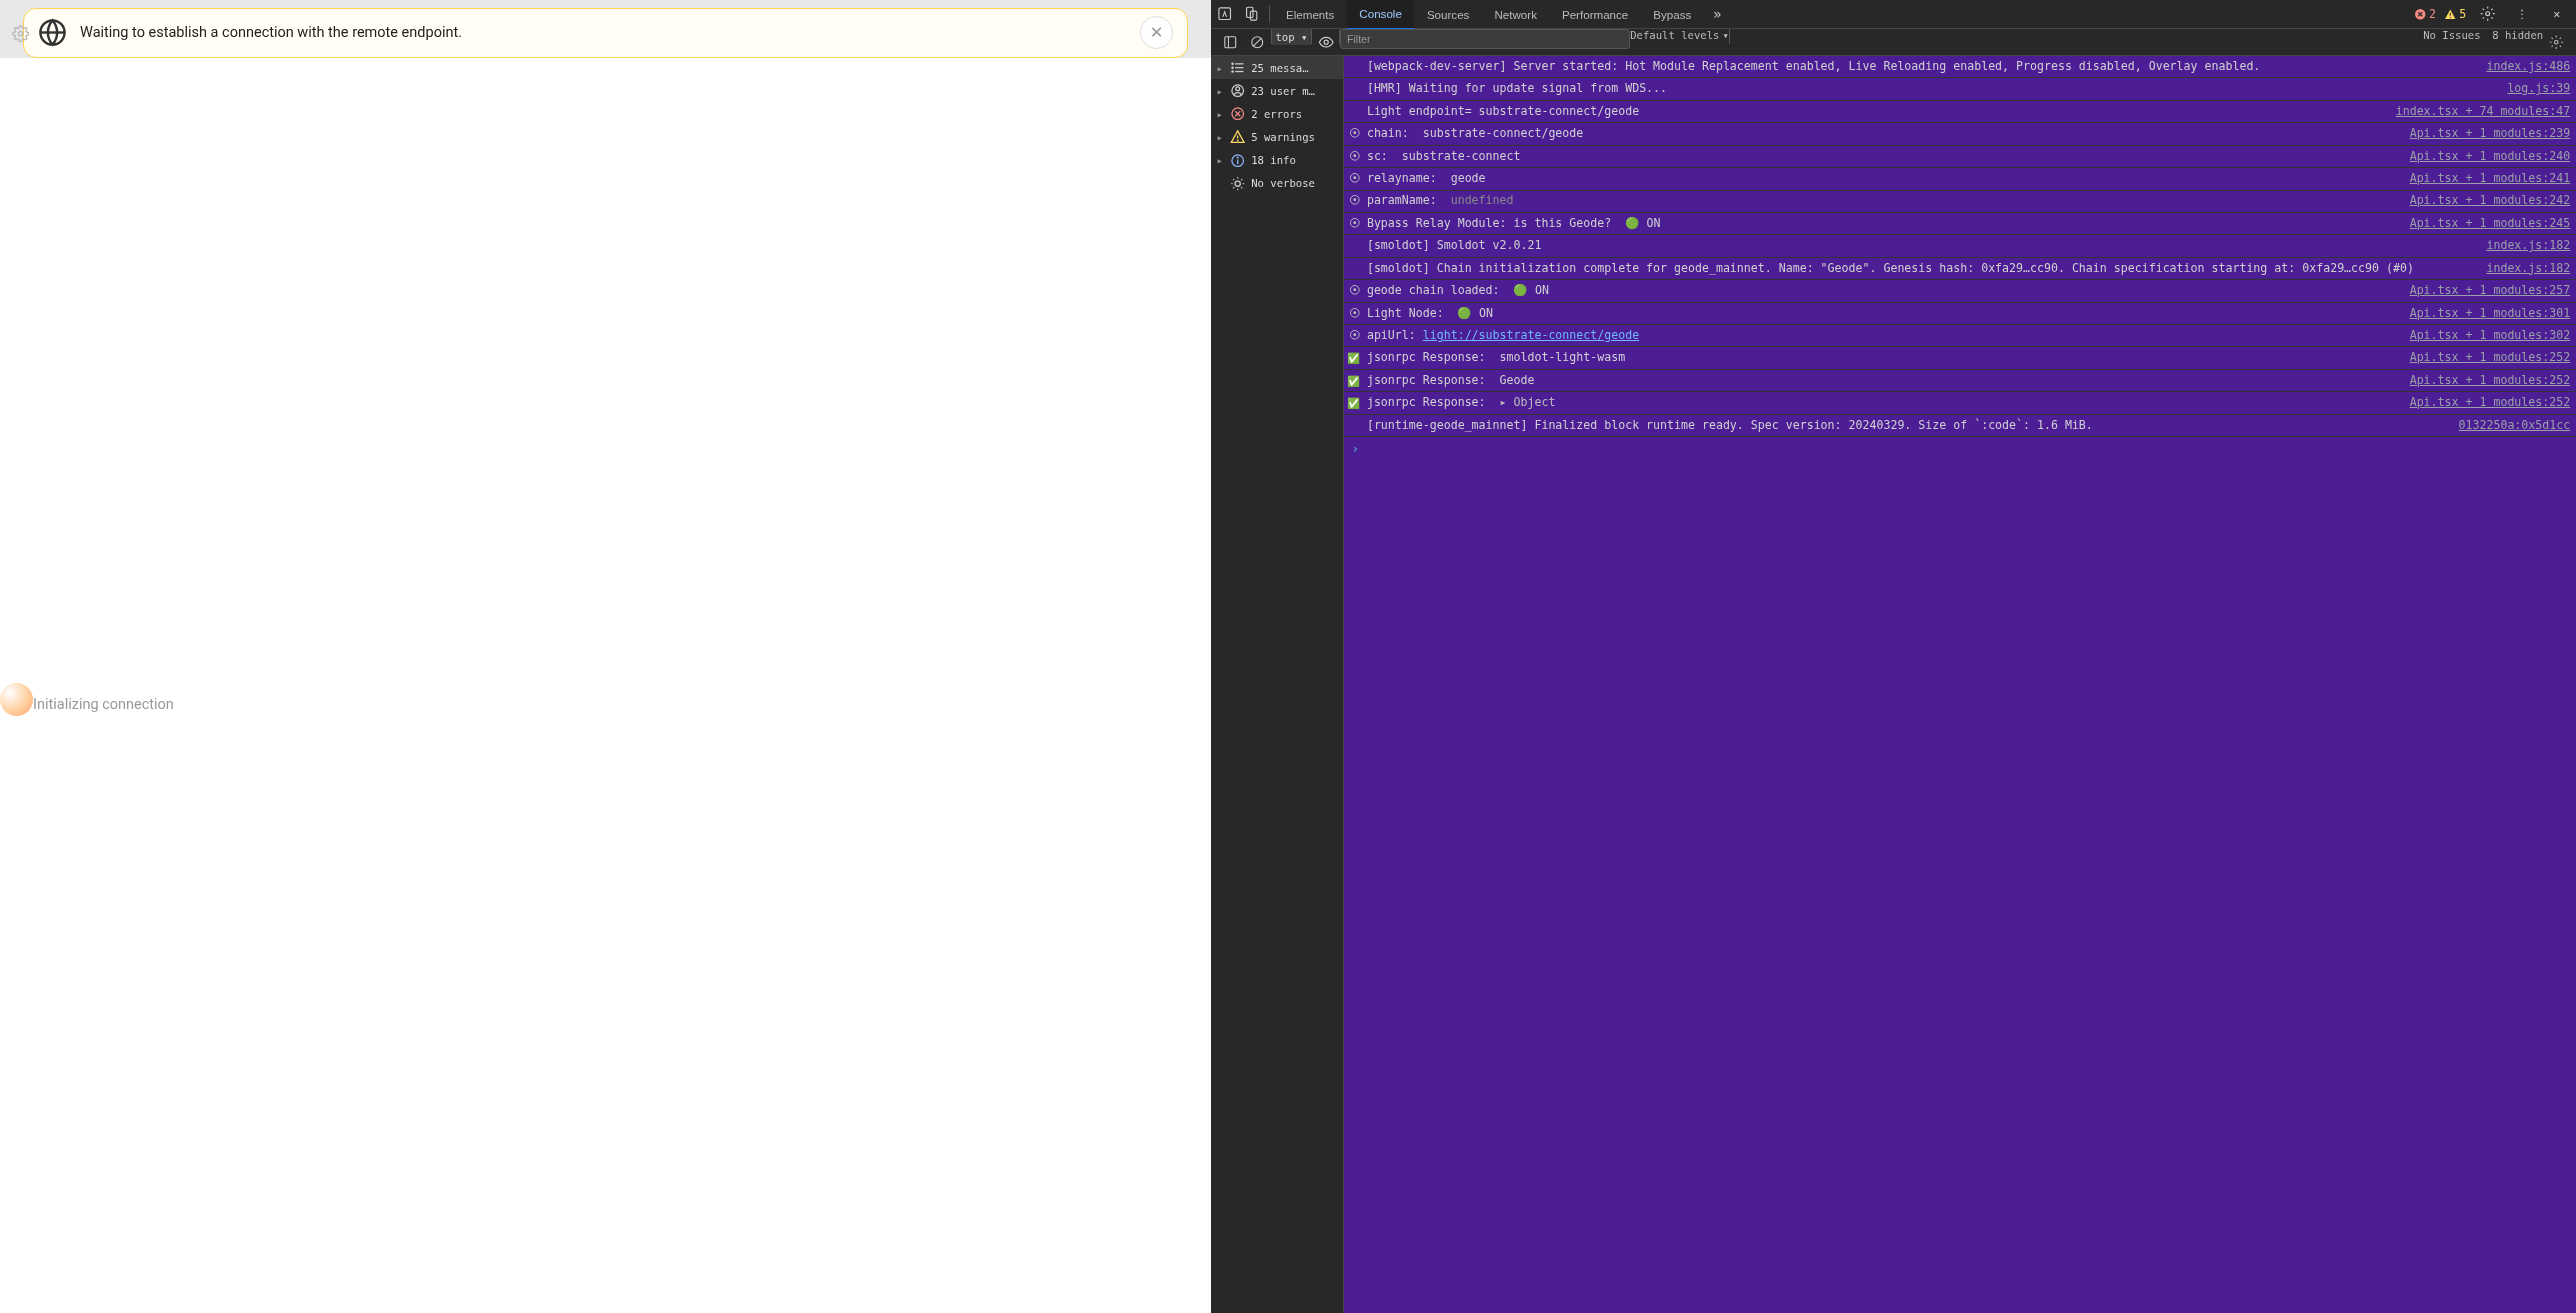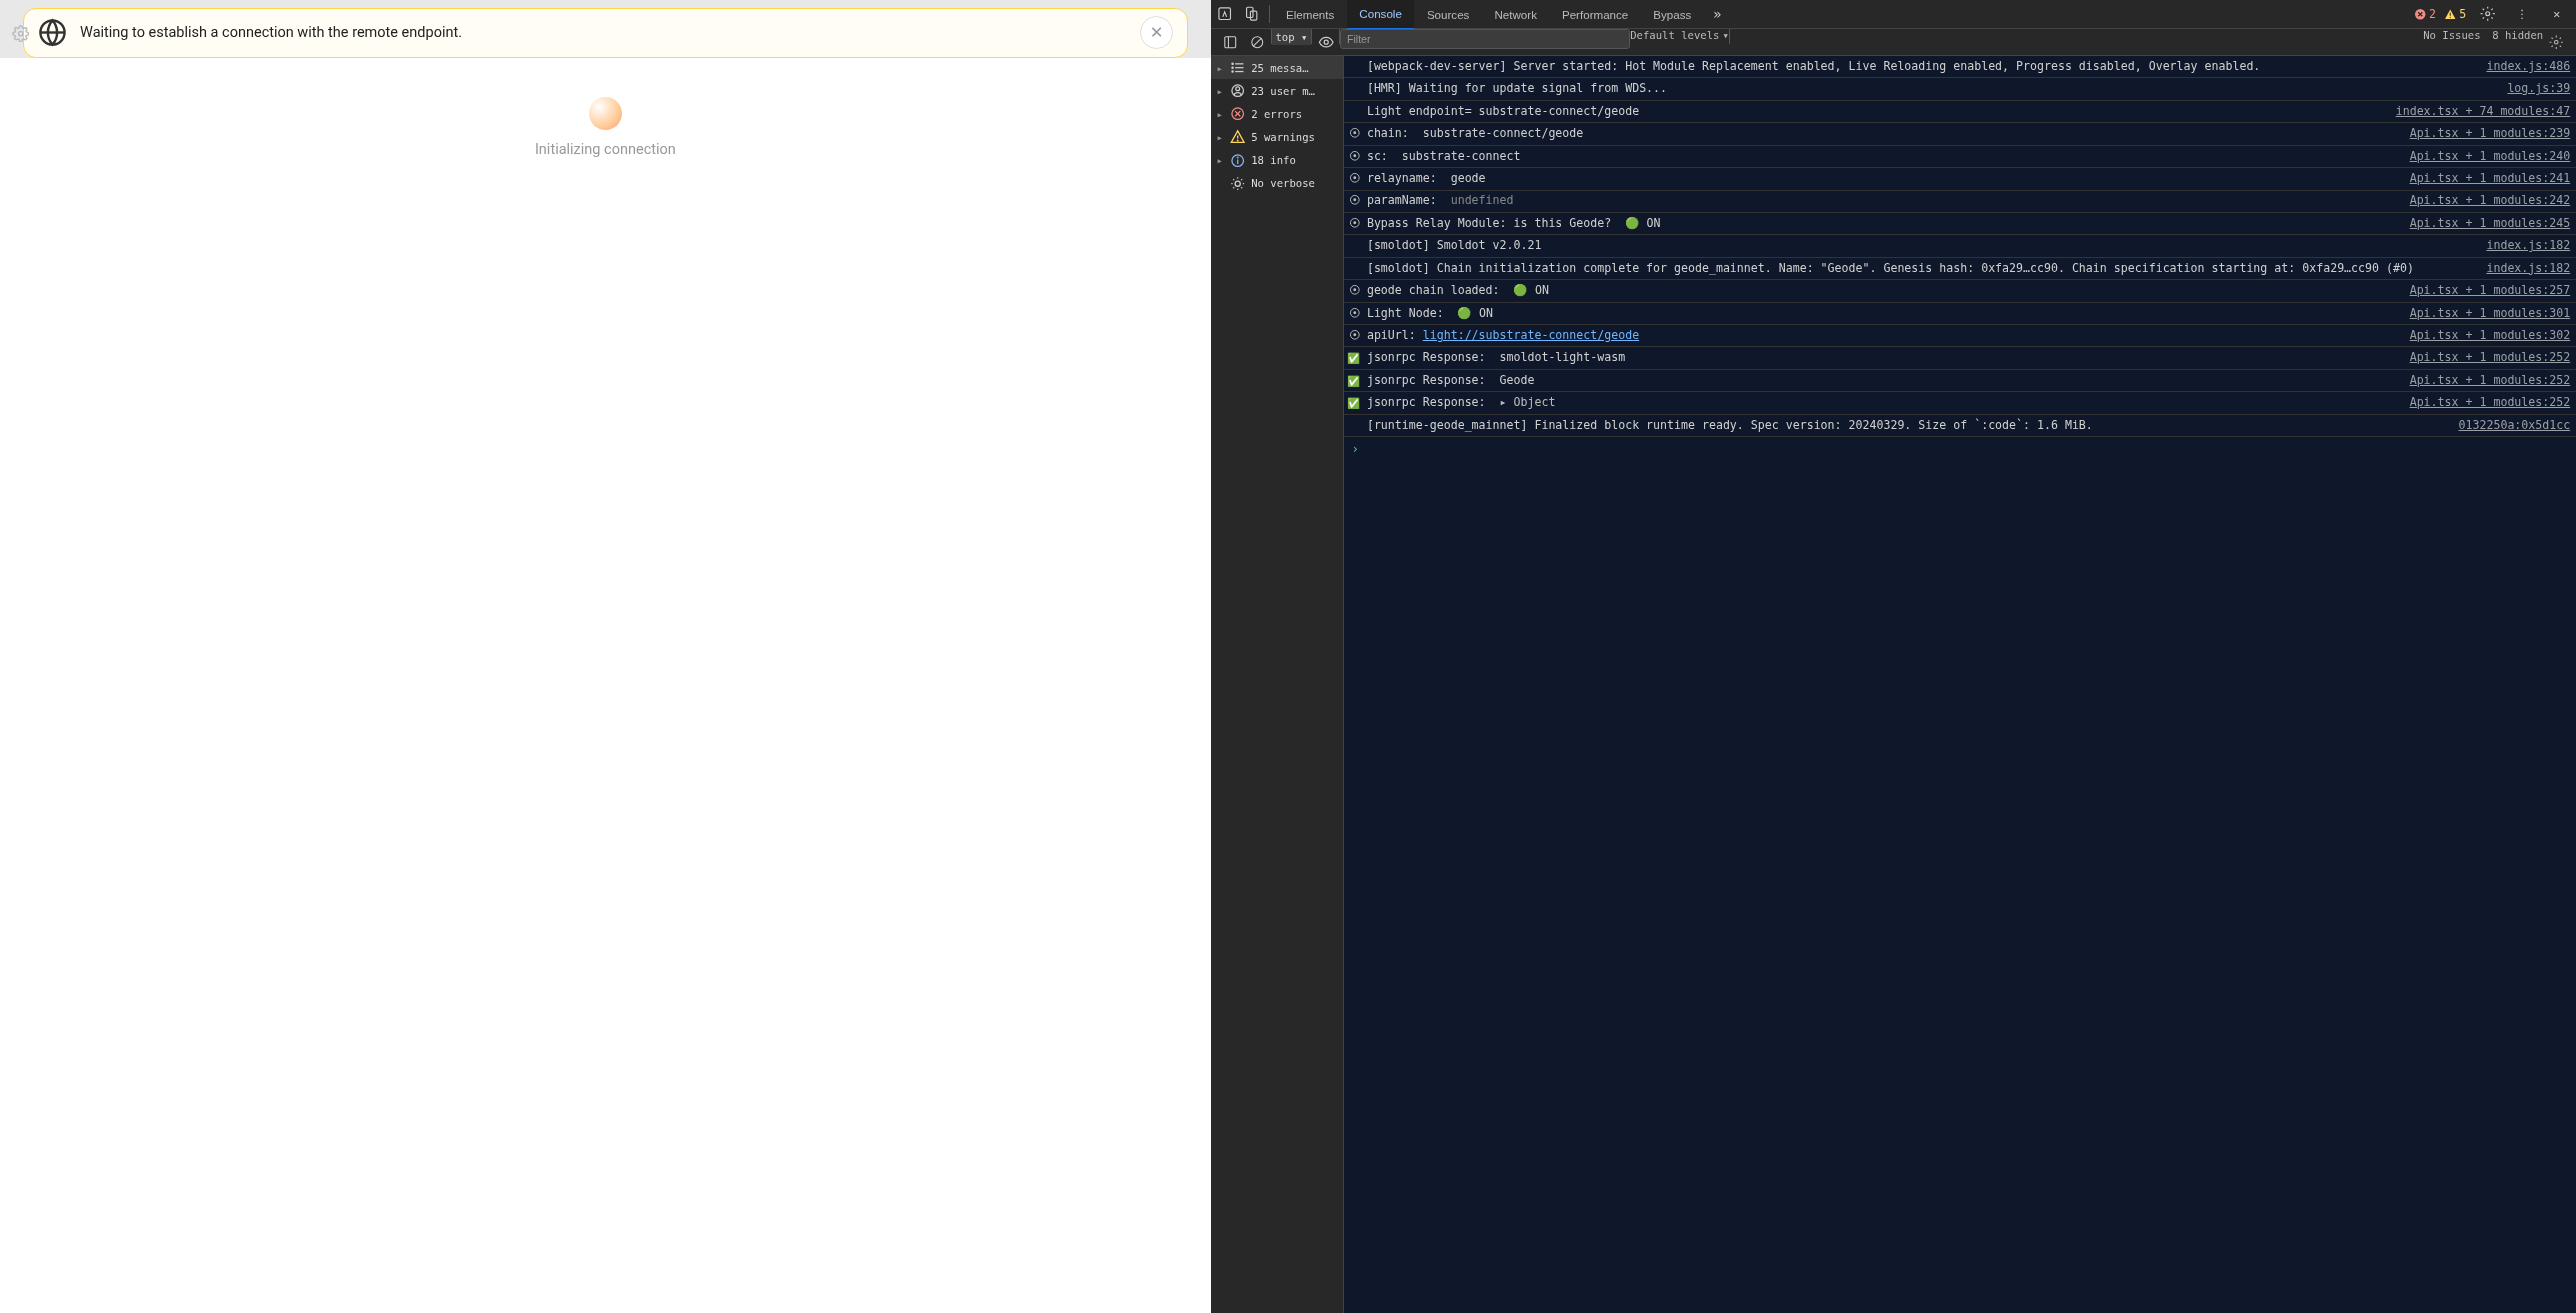--- a/index.html
+++ b/index.html
@@ -4,21 +4,21 @@
 <style>
 html,body{margin:0;padding:0;height:100%;font-family:-apple-system,BlinkMacSystemFont,"Segoe UI",Roboto,sans-serif;font-size:11.6px;overflow:hidden}
 *{box-sizing:border-box}
 .root{display:flex;width:100vw;height:100vh}
 .app{flex:0 0 47%;background:#e8e8e8;display:flex;flex-direction:column;align-items:stretch;position:relative}
 .gear-bg{position:absolute;left:11.6px;top:25px;color:#bbb}
 .notice{margin:7.7px 23px 0 23px;background:#fffdf4;border:1.9px solid #ffd54f;border-radius:13px;display:flex;align-items:center;padding:5.8px 13.5px;gap:13.5px;min-height:50px}
 .globe{color:#333}
 .notice-text{flex:1;font-size:14.5px;color:#222}
 .close-btn{width:33px;height:33px;border-radius:50%;border:1px solid #ddd;background:#fff;display:flex;align-items:center;justify-content:center;color:#999;font-size:16.4px;cursor:pointer}
-.app-body{flex:1;background:#fff;display:flex;flex-direction:column;align-items:center;padding-top:39px}
+.app-body{flex:1;background:#fff;display:flex;flex-direction:row;align-items:center;padding-top:39px}
 .spinner{width:33px;height:33px;border-radius:50%;background:radial-gradient(circle at 30% 30%,#fff,#ffcc99 60%,#ff9e6b);margin-bottom:11.6px}
 .init-text{color:#999;font-size:14.5px}
 .devtools{flex:1;background:#282828;color:#ddd;display:flex;flex-direction:column;font-family:Menlo,Consolas,monospace;font-size:11.6px}
 .tabbar{display:flex;align-items:center;height:29px;border-bottom:1px solid #444;background:#282828;gap:0}
 .tab-icon{width:27px;height:27px;display:flex;align-items:center;justify-content:center;color:#ccc;cursor:pointer}
 .tab{padding:0 12.5px;height:29px;display:flex;align-items:center;color:#bbb;cursor:pointer;font-family:-apple-system,sans-serif;font-size:11.6px}
 .tab.active{color:#9ecbff;border-bottom:1.9px solid #1a73e8;background:#202020}
 .tabbar-right{margin-left:auto;display:flex;align-items:center;gap:7.7px;padding-right:5.8px}
 .err-badge{color:#f28b82;display:flex;align-items:center;gap:2.9px}
 .warn-badge{color:#fdd663;display:flex;align-items:center;gap:2.9px}
@@ -30,21 +30,21 @@
 .levels{color:#bbb;font-size:10.6px;display:flex;align-items:center;gap:2.9px}
 .no-issues{color:#bbb;font-size:10.6px;margin-left:auto}
 .hidden-count{color:#bbb;font-size:10.6px}
 .gear2{color:#bbb}
 .body{flex:1;display:flex;overflow:hidden}
 .sidebar{width:133px;border-right:1px solid #444;background:#282828;overflow:hidden}
 .side-row{display:flex;align-items:center;padding:3.9px 5.8px;gap:5.8px;cursor:pointer;font-size:10.6px}
 .side-row.sel{background:#3a3a3a}
 .side-row .tri{width:7.7px;color:#999}
 .side-row .ico{width:15.4px;height:15.4px;display:flex;align-items:center;justify-content:center}
-.log-pane{flex:1;overflow-y:auto;background:#0f172a}
+.log-pane{flex:1;overflow-y:auto;background:#4c1d95}
 .log-row{display:flex;align-items:flex-start;border-bottom:1px solid #333;padding:2.9px 5.8px 2.9px 3.9px;gap:5.8px;font-size:11.6px;line-height:1.35}
 .log-row .lvl{width:13.5px;flex-shrink:0;display:flex;justify-content:center;padding-top:1px}
 .log-row .msg{flex:1;white-space:pre-wrap;word-break:break-all;color:#d1d1d1}
 .log-row .src{color:#9aa0a6;text-decoration:underline;white-space:nowrap;flex-shrink:0;cursor:pointer}
 .log-row .msg .undef{color:#888}
 .log-row .msg .link{color:#6fb7ff;text-decoration:underline}
 .obj-toggle{color:#bbb}
 .prompt{color:#5db0d7;padding:3.9px 7.7px;font-size:12.5px}
 svg{display:block}
 .mono{font-family:Menlo,Consolas,monospace}

